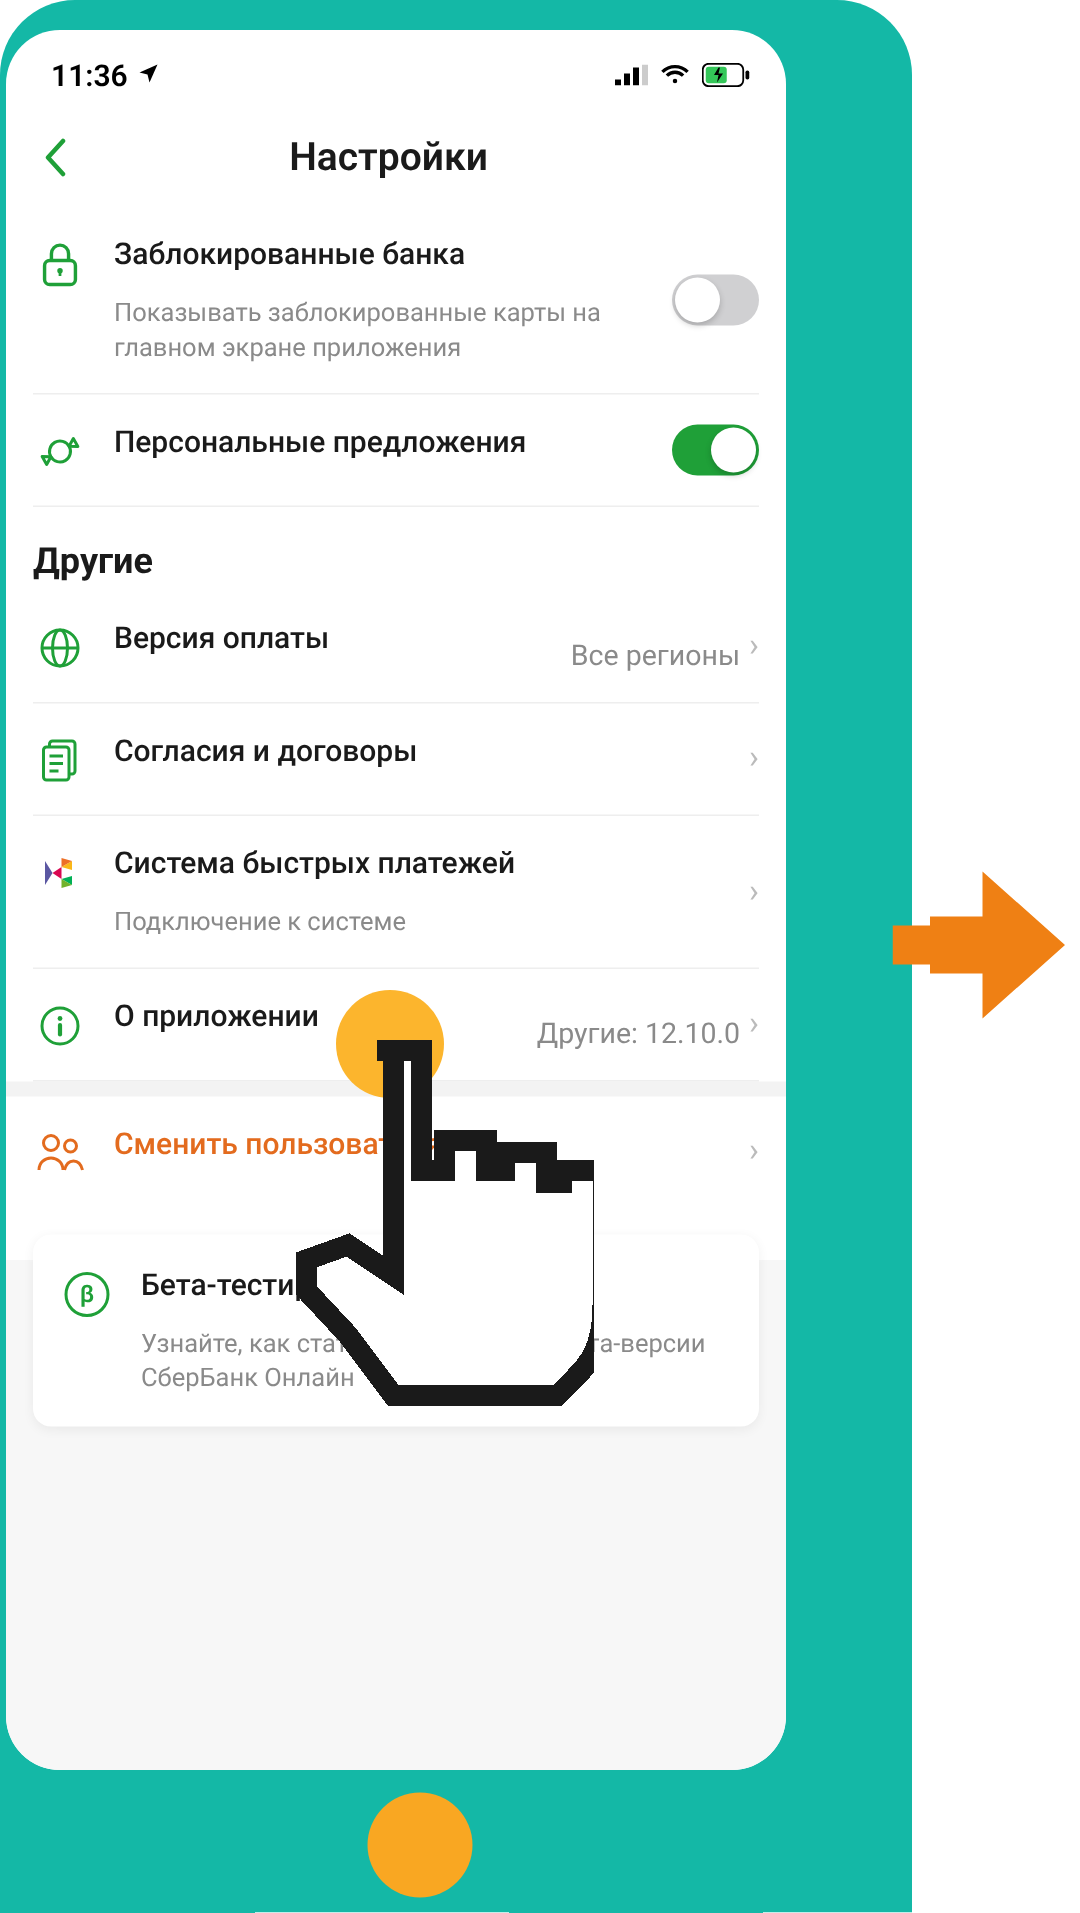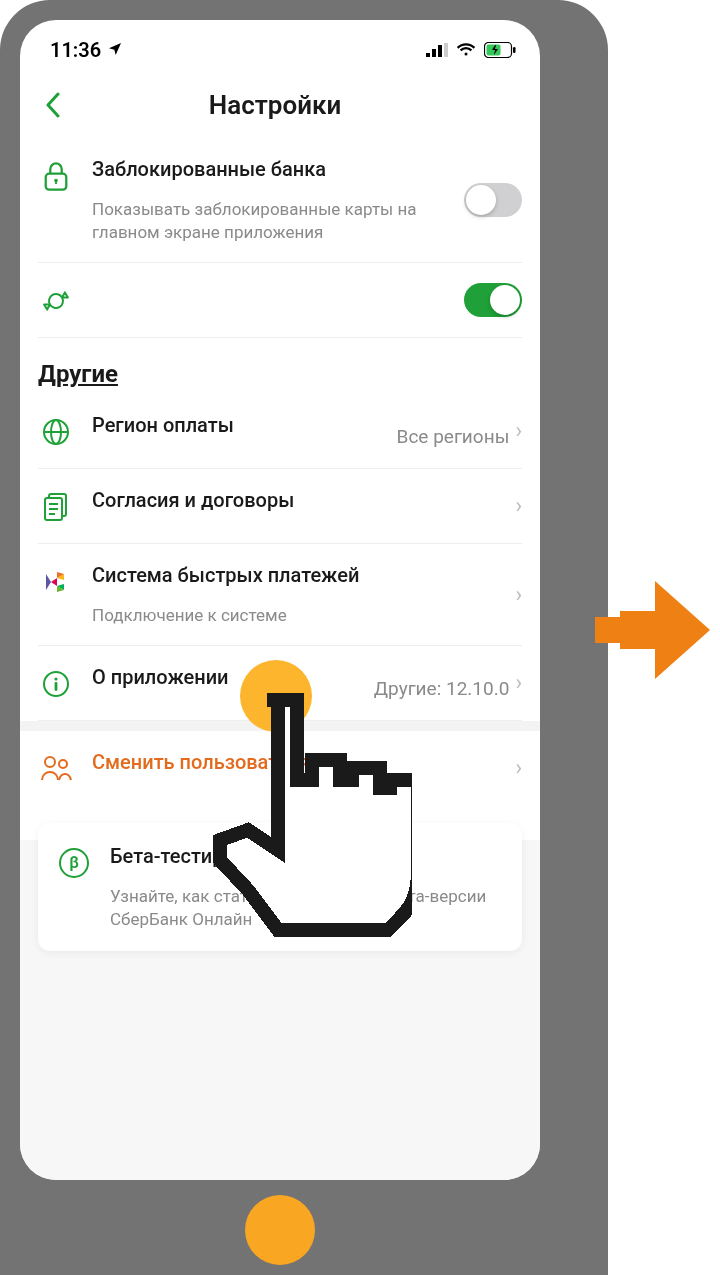--- a/index.html
+++ b/index.html
@@ -9,23 +9,23 @@
     width: 720px;
     height: 1275px;
     position: relative;
     overflow: hidden;
   }
   .phone-frame {
     position: absolute;
     left: 0; top: 0;
     width: 608px;
     height: 1275px;
-    background: #737373;
+    background: #14b8a6;
     border-radius: 50px 50px 0 0;
-    padding: 20px 20px 0 20px;
+    padding: 20px 20px 0 4px;
   }
   .screen {
     width: 520px;
     height: 1160px;
     background: #fff;
     border-radius: 36px;
     overflow: hidden;
     position: relative;
   }
   .home-btn {
@@ -80,21 +80,21 @@
   .row-sub { font-size: 17px; color: #8a8a8a; line-height: 1.35; margin-top: 16px; }
   .row-value { font-size: 19px; color: #8a8a8a; margin-right: 6px; margin-top: 11px; }
   .row-chevron { color: #bbb; font-size: 22px; flex-shrink:0; align-self:center; }
   .row-tail { display:flex; align-items:center; flex-shrink:0; align-self:center; }
   .toggle {
     width: 58px; height: 34px; border-radius: 17px; background: #d0d0d2; position: relative; flex-shrink:0; align-self:center;
   }
   .toggle .knob { position:absolute; top:2px; left:2px; width:30px; height:30px; background:#fff; border-radius:50%; box-shadow:0 2px 4px rgba(0,0,0,.2);}
   .toggle.on { background:#1fa038; }
   .toggle.on .knob { left:auto; right:2px; }
-  .section-title { font-size: 24px; font-weight: 700; color:#1a1a1a; padding: 22px 0 6px; text-decoration: underline; }
+  .section-title { font-size: 24px; font-weight: 700; color:#1a1a1a; padding: 22px 0 6px; }
   .section-divider { height: 10px; background: #f3f3f3; margin: 0 -18px; }
   .card {
     background: #fff;
     border-radius: 12px;
     box-shadow: 0 2px 8px rgba(0,0,0,.06);
     padding: 20px 18px;
     margin: 18px 0;
     display:flex;
     gap: 18px;
     align-items:flex-start;
@@ -202,38 +202,39 @@
       <div class="row">
         <div class="row-icon">
           <svg width="34" height="34" viewBox="0 0 34 34">
               <g transform="rotate(-30 17 17)">
                 <ellipse cx="17" cy="17" rx="7" ry="7" stroke="#1fa038" stroke-width="2" fill="none"></ellipse>
                 <path d="M10 17l-5-3v6zM24 17l5-3v6z" stroke="#1fa038" stroke-width="2" fill="none" stroke-linejoin="round"></path>
               </g>
             </svg>
         </div>
         <div class="row-texts">
+          <div class="row-title">Персональные предложения</div>
         </div>
         <div class="toggle on">
             <div class="knob"></div>
           </div>
       </div>
 
       <div class="section-title">Другие</div>
 
       <div class="row">
         <div class="row-icon">
           <svg width="30" height="30" viewBox="0 0 30 30">
               <circle cx="15" cy="15" r="12" stroke="#1fa038" stroke-width="2" fill="none"></circle>
               <ellipse cx="15" cy="15" rx="5" ry="12" stroke="#1fa038" stroke-width="2" fill="none"></ellipse>
               <line x1="3" y1="15" x2="27" y2="15" stroke="#1fa038" stroke-width="2"></line>
             </svg>
         </div>
         <div class="row-texts">
-          <div class="row-title">Регион оплаты</div>
+          <div class="row-title">Версия оплаты</div>
         </div>
         <div class="row-tail">
           <span class="row-value">Все регионы</span>
           <span class="row-chevron">›</span>
         </div>
       </div>
 
       <div class="row">
         <div class="row-icon">
           <svg width="30" height="32" viewBox="0 0 30 32">

